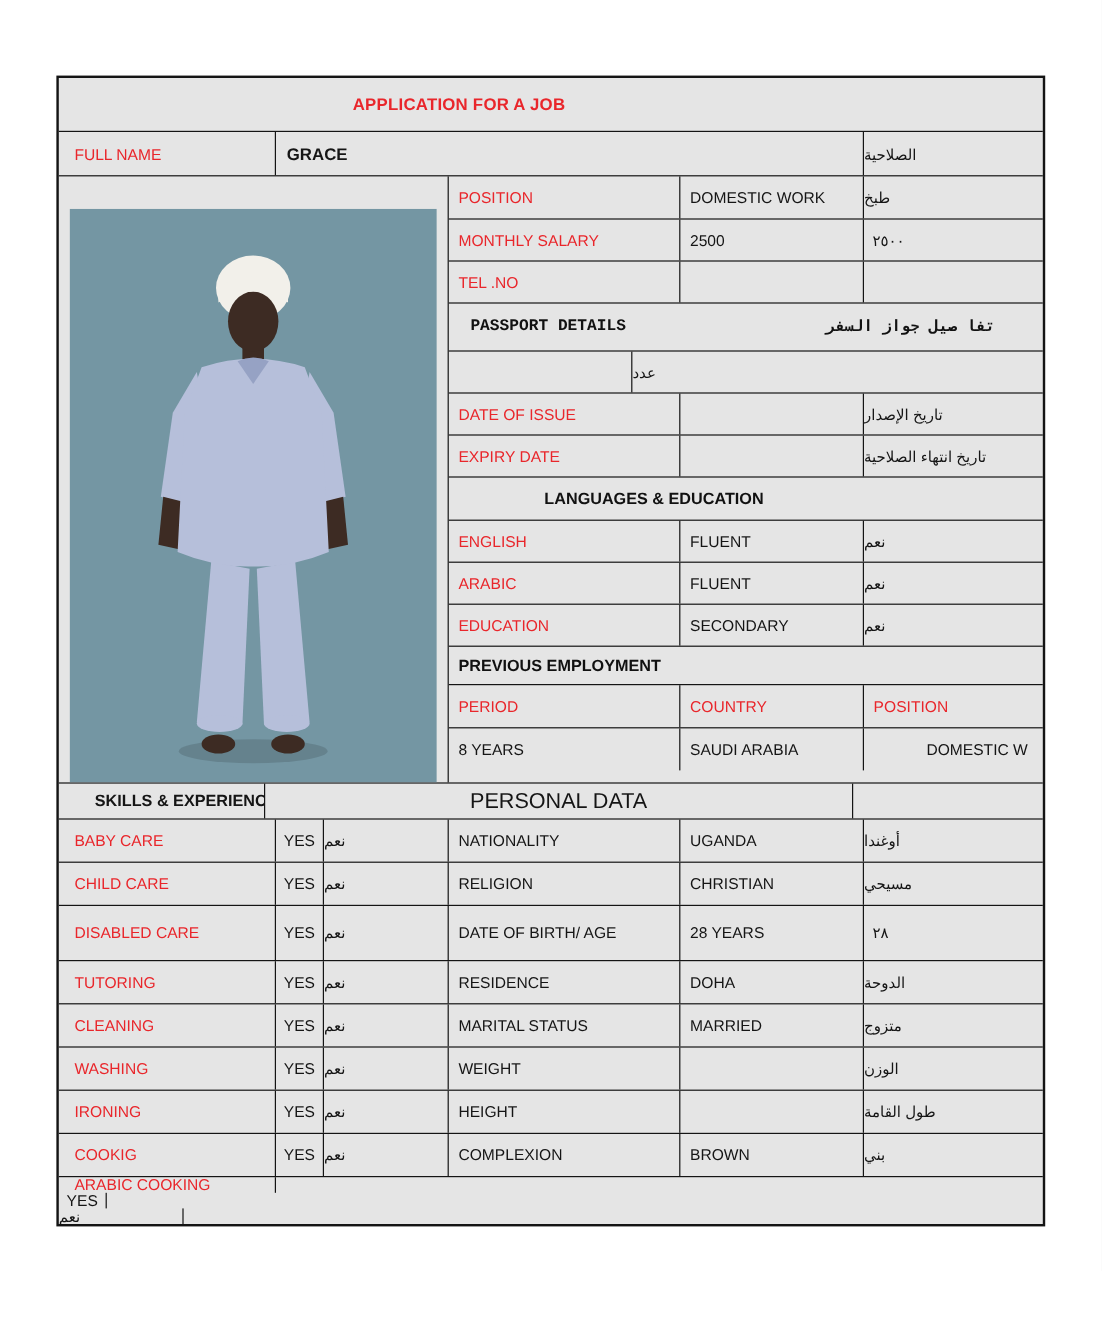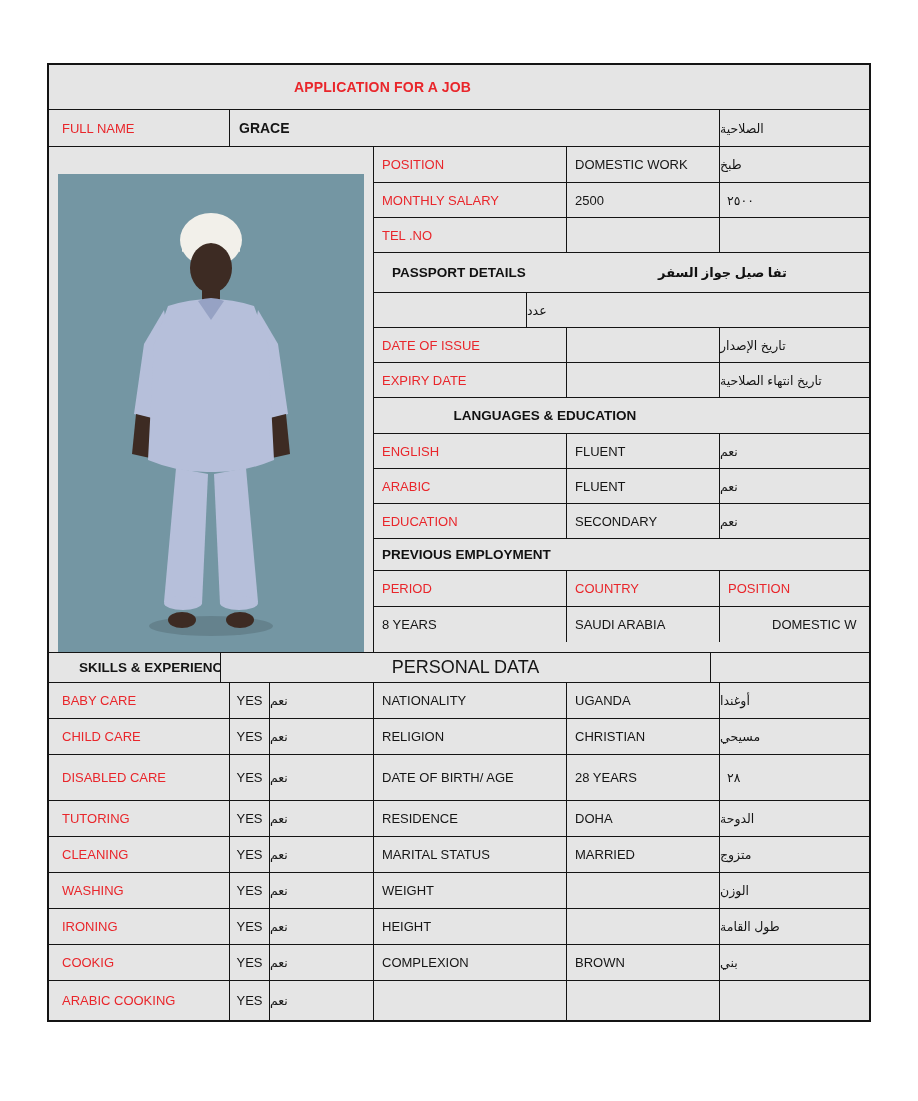--- a/index.html
+++ b/index.html
@@ -45,26 +45,26 @@
   .photo-cell{width:325px;border-right:1.5px solid var(--border);padding-top:27px;}
   .photo-cell svg{display:block;margin:0 auto;width:306px;height:478px;}
   .rtable{flex:1;display:flex;flex-direction:column;}
   .rtable .row:last-child{border-bottom:none;}
   .lab{width:193px;padding-left:8px;}
   .val{width:153px;padding-left:8px;}
   .arf{flex:1;}
   
   .hdr{display:flex;align-items:center;border-bottom:1.5px solid var(--border);
     font-weight:bold;font-size:13.5px;color:#111;}
-  .hdr-passport{justify-content:space-between;padding-left:18px;padding-right:82px;}
+  .hdr-passport{justify-content:space-between;padding-left:18px;padding-right:40px;font-family:Liberation Mono, monospace;}
   .hdr-passport .ar-head{direction:rtl;font-weight:bold;font-size:13px;}
   .hdr-lang{justify-content:center;padding-right:153px;}
   .hdr-emp{padding-left:8px;}
   
-  .bottom .row:last-child{border-bottom:none;}
+  .bottom .row:last-child{border-bottom:none;flex-direction:column;}
   .b1{width:181px;padding-left:13px;}
   .b2{width:40px;justify-content:center;}
   .b3{width:104px;justify-content:flex-end;padding-right:12px;font-size:12.5px;direction:rtl;}
   .b4{width:193px;padding-left:8px;}
   .b5{width:153px;padding-left:8px;}
   .bh1{width:172px;padding-left:30px;font-weight:bold;font-size:13.5px;}
   .bh2{width:490px;justify-content:center;font-weight:normal;font-size:18px;}
   .bh3{flex:1;}
 </style>
 </head>

